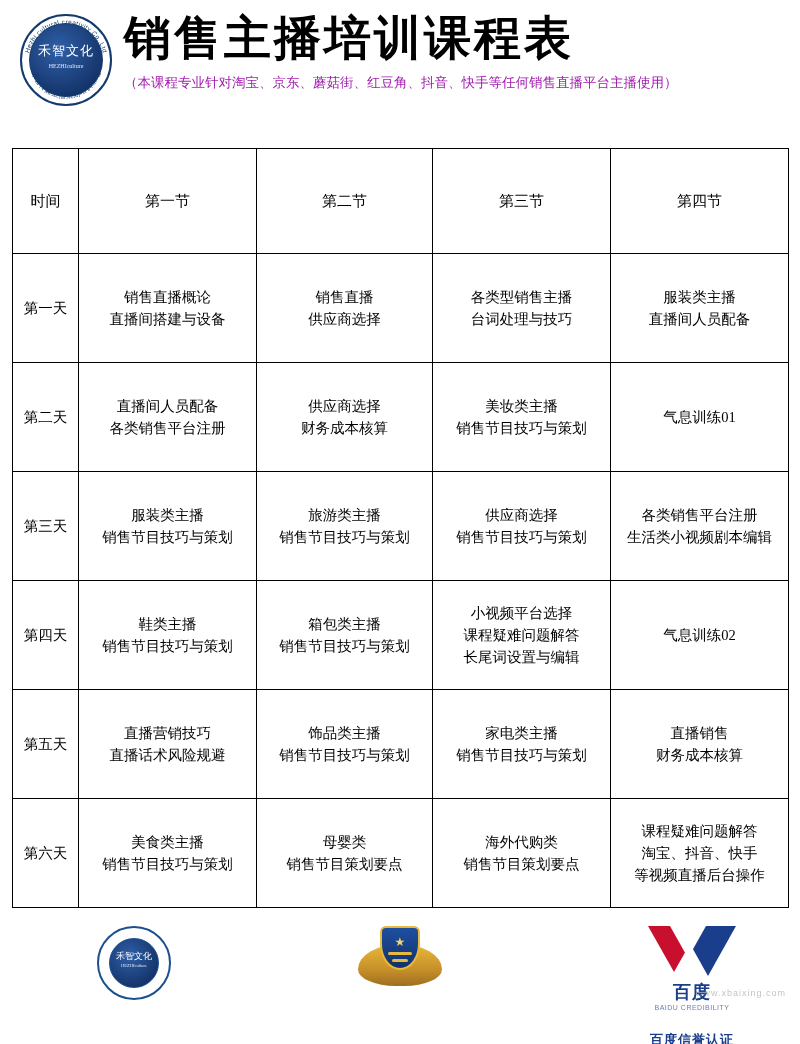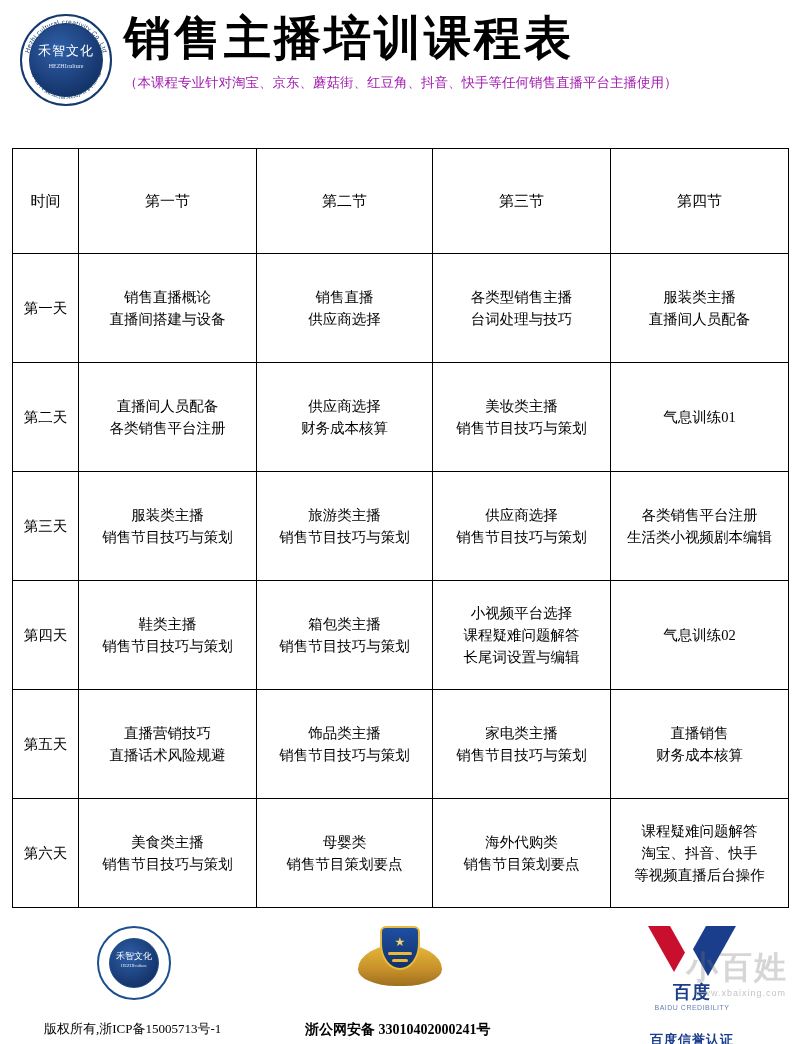--- a/index.html
+++ b/index.html
@@ -545,21 +545,16 @@
       <div class="b3-v">
         <div class="v-red"></div>
         <div class="v-blue"></div>
         <div class="v-cut"></div>
       </div>
       <div class="b3-text">百度</div>
       <div class="b3-sub">BAIDU CREDIBILITY</div>
       <div class="b3-caption">百度信誉认证</div>
     </div>
 
-    <div class="watermark">小百姓</div>
     <div class="watermark-sub">www.xbaixing.com</div>
   </div>
 
-  <div class="footer-line">
-    <div class="copyright">版权所有,浙ICP备15005713号-1</div>
-    <div class="icp">浙公网安备 33010402000241号</div>
-  </div>
 </div>
 
 </body></html>

